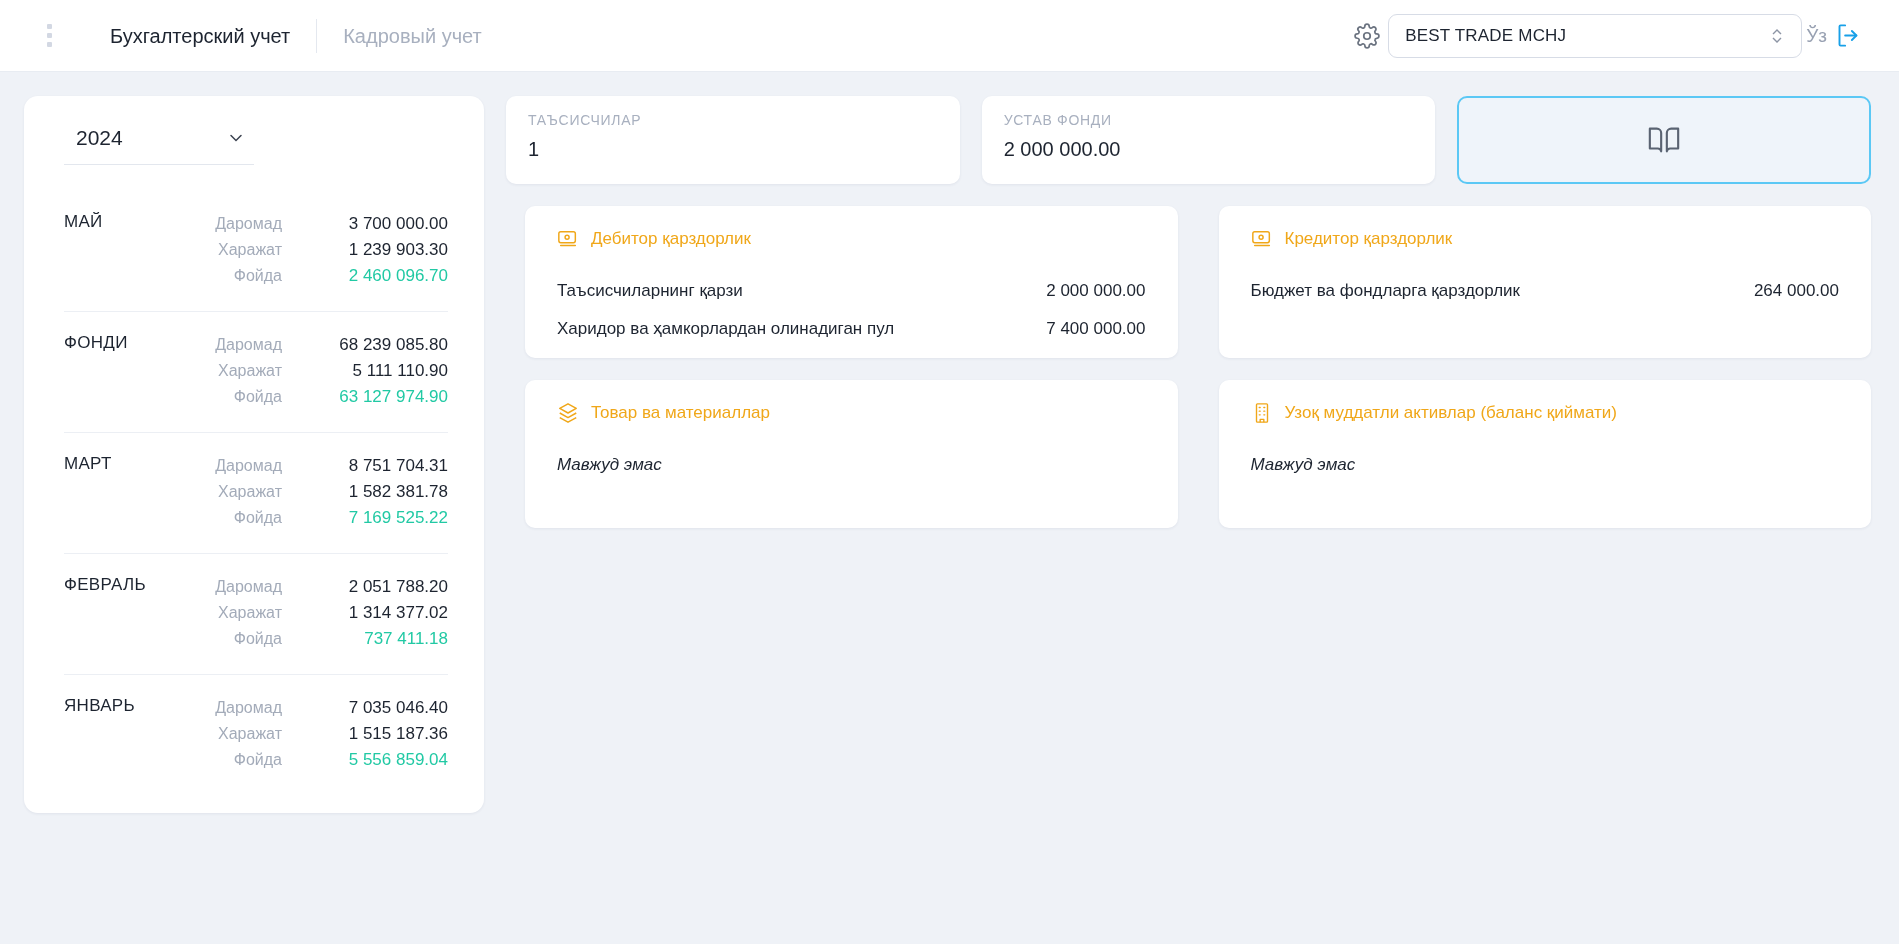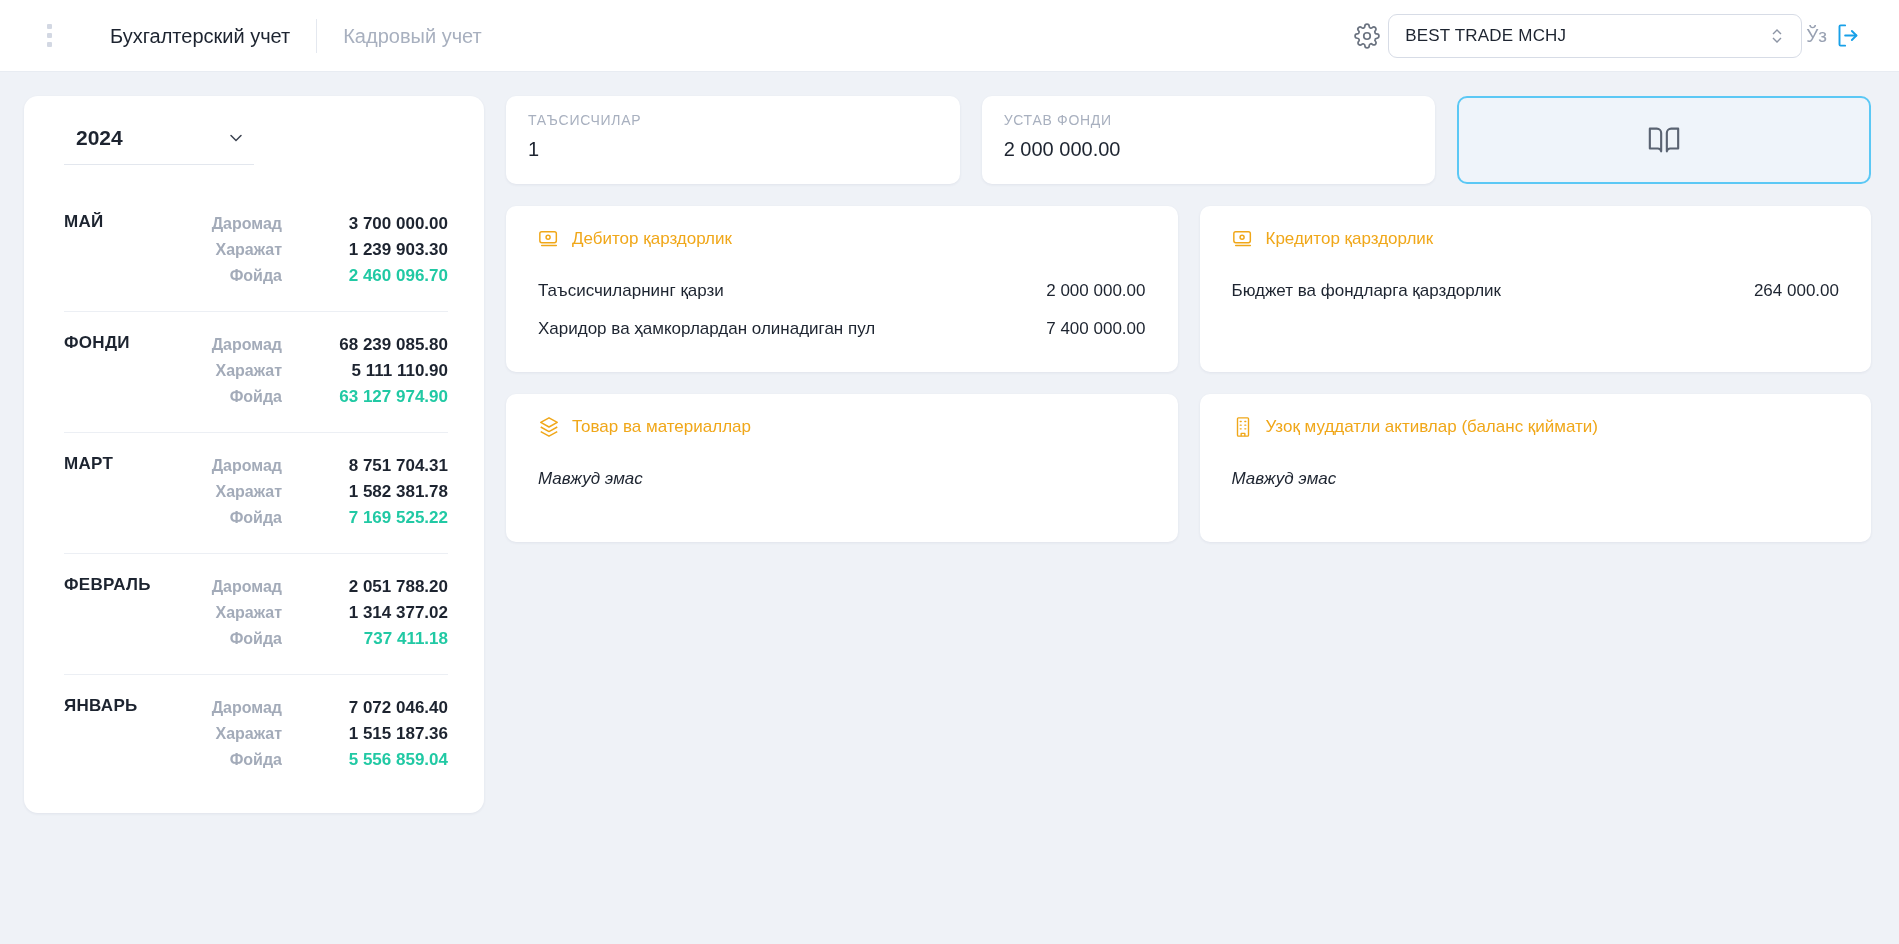--- a/index.html
+++ b/index.html
@@ -55,21 +55,20 @@
   }
 
   
   .page { display: flex; padding: 24px 28px 0 24px; gap: 22px; align-items: flex-start; }
 
   
   .side {
     width: 460px; background: #fff; border-radius: 14px;
     padding: 30px 36px 18px 40px;
     box-shadow: 0 1px 3px rgba(30,45,80,.07);
-    font-weight: bold;
   }
   .year-select {
     width: 190px; display: flex; align-items: center;
     justify-content: space-between;
     border-bottom: 1px solid #e3e7ee;
     padding: 0 8px 14px 12px; cursor: pointer; margin-bottom: 26px;
   }
   .year-select span { font-size: 21px; color: #1d2430; }
 
   .mrow {
@@ -106,22 +105,23 @@
   .book-card {
     flex: 1; height: 88px; background: #eff4fa;
     border: 2px solid #5bc8f5; border-radius: 10px;
     display: flex; align-items: center; justify-content: center;
     cursor: pointer;
   }
 
   .card-row { display: flex; gap: 22px; }
   .info-card {
     flex: 1; background: #fff; border-radius: 10px;
-    padding: 22px 32px 24px 32px; min-height: 148px;
+    padding: 22px 32px 10px 32px; min-height: 148px;
     box-shadow: 0 1px 3px rgba(30,45,80,.07);
+    margin-left: 19px;
   }
   .card-head { display: flex; align-items: center; gap: 12px; margin-bottom: 22px; }
   .card-title { font-size: 17px; color: #f0a719; }
   .line-item {
     display: flex; justify-content: space-between;
     align-items: baseline; padding: 9px 0; font-size: 17px; color: #1d2430;
   }
   .line-item .amt { white-space: nowrap; }
   .empty { font-size: 17px; font-style: italic; color: #1d2430; padding: 9px 0; }
 </style>
@@ -246,21 +246,21 @@
               <span class="vlabel">Фойда</span>
               <span class="vnum profit">737 411.18</span>
             </div>
           </div>
         </div>
         <div class="mrow">
           <div class="mname">ЯНВАРЬ</div>
           <div class="mvals">
             <div class="vline">
               <span class="vlabel">Даромад</span>
-              <span class="vnum">7 072 046.40</span>
+              <span class="vnum">7 035 046.40</span>
             </div>
             <div class="vline">
               <span class="vlabel">Харажат</span>
               <span class="vnum">1 515 187.36</span>
             </div>
             <div class="vline">
               <span class="vlabel">Фойда</span>
               <span class="vnum profit">5 556 859.04</span>
             </div>
           </div>

